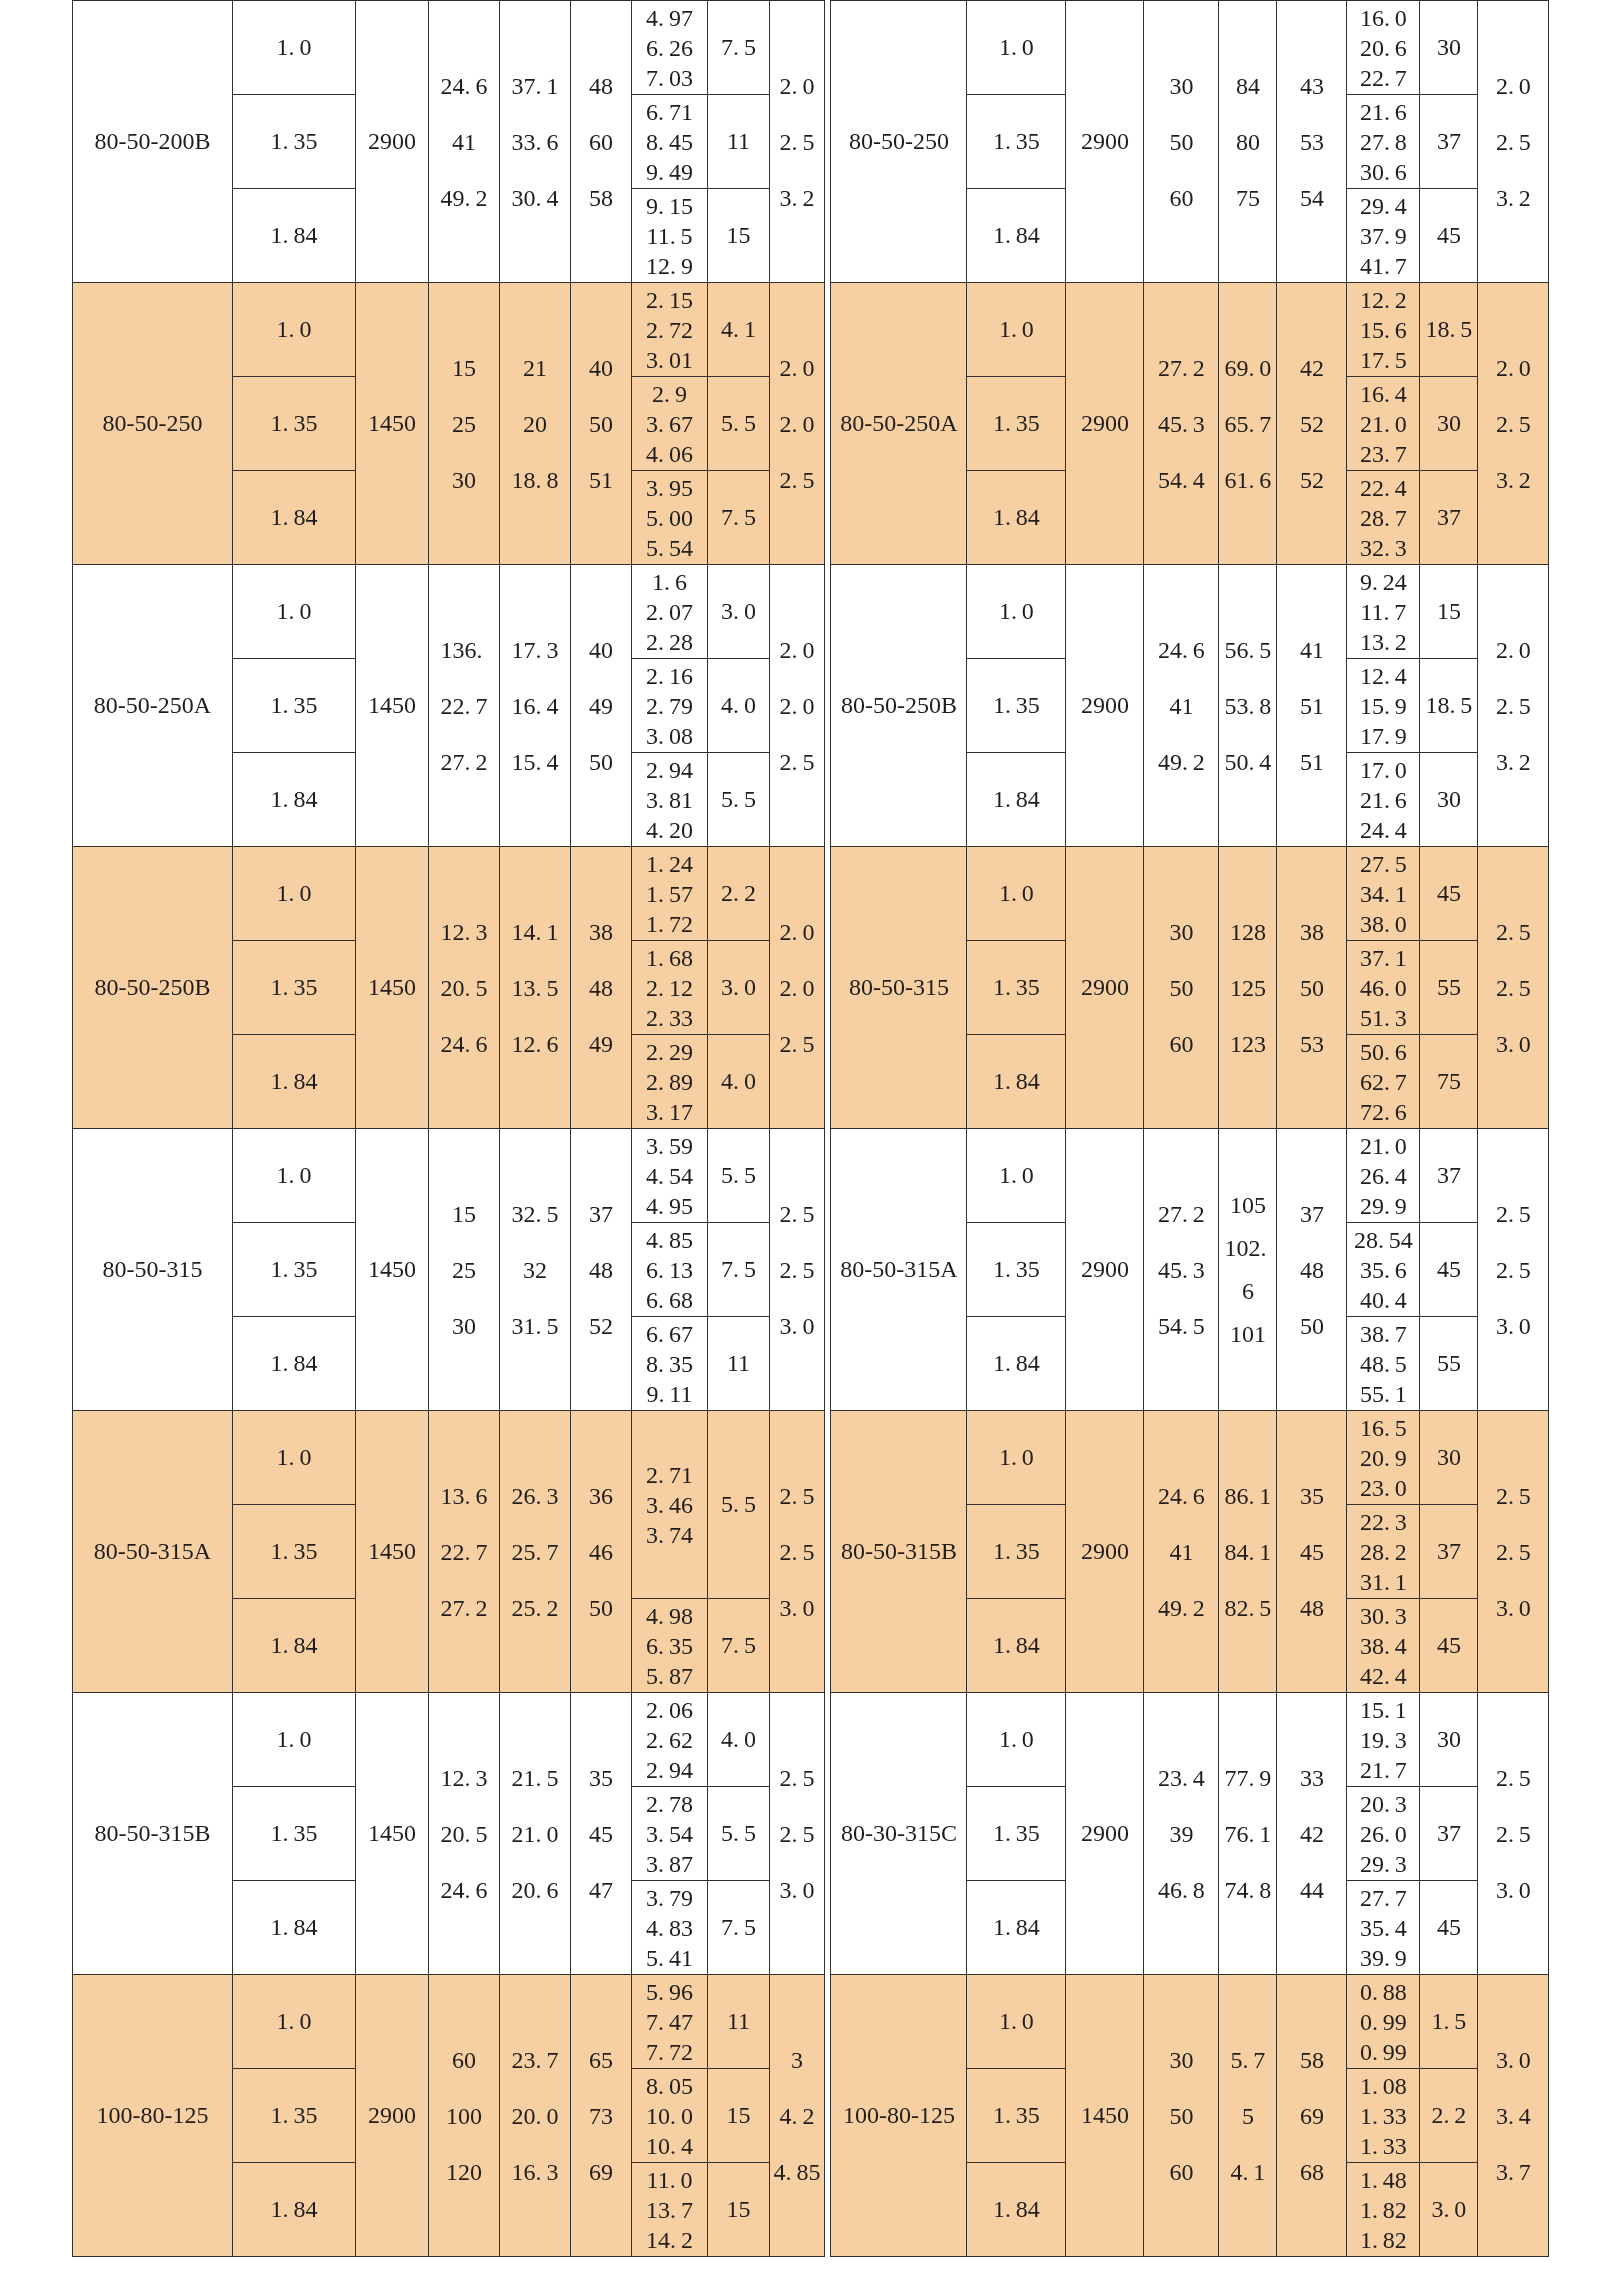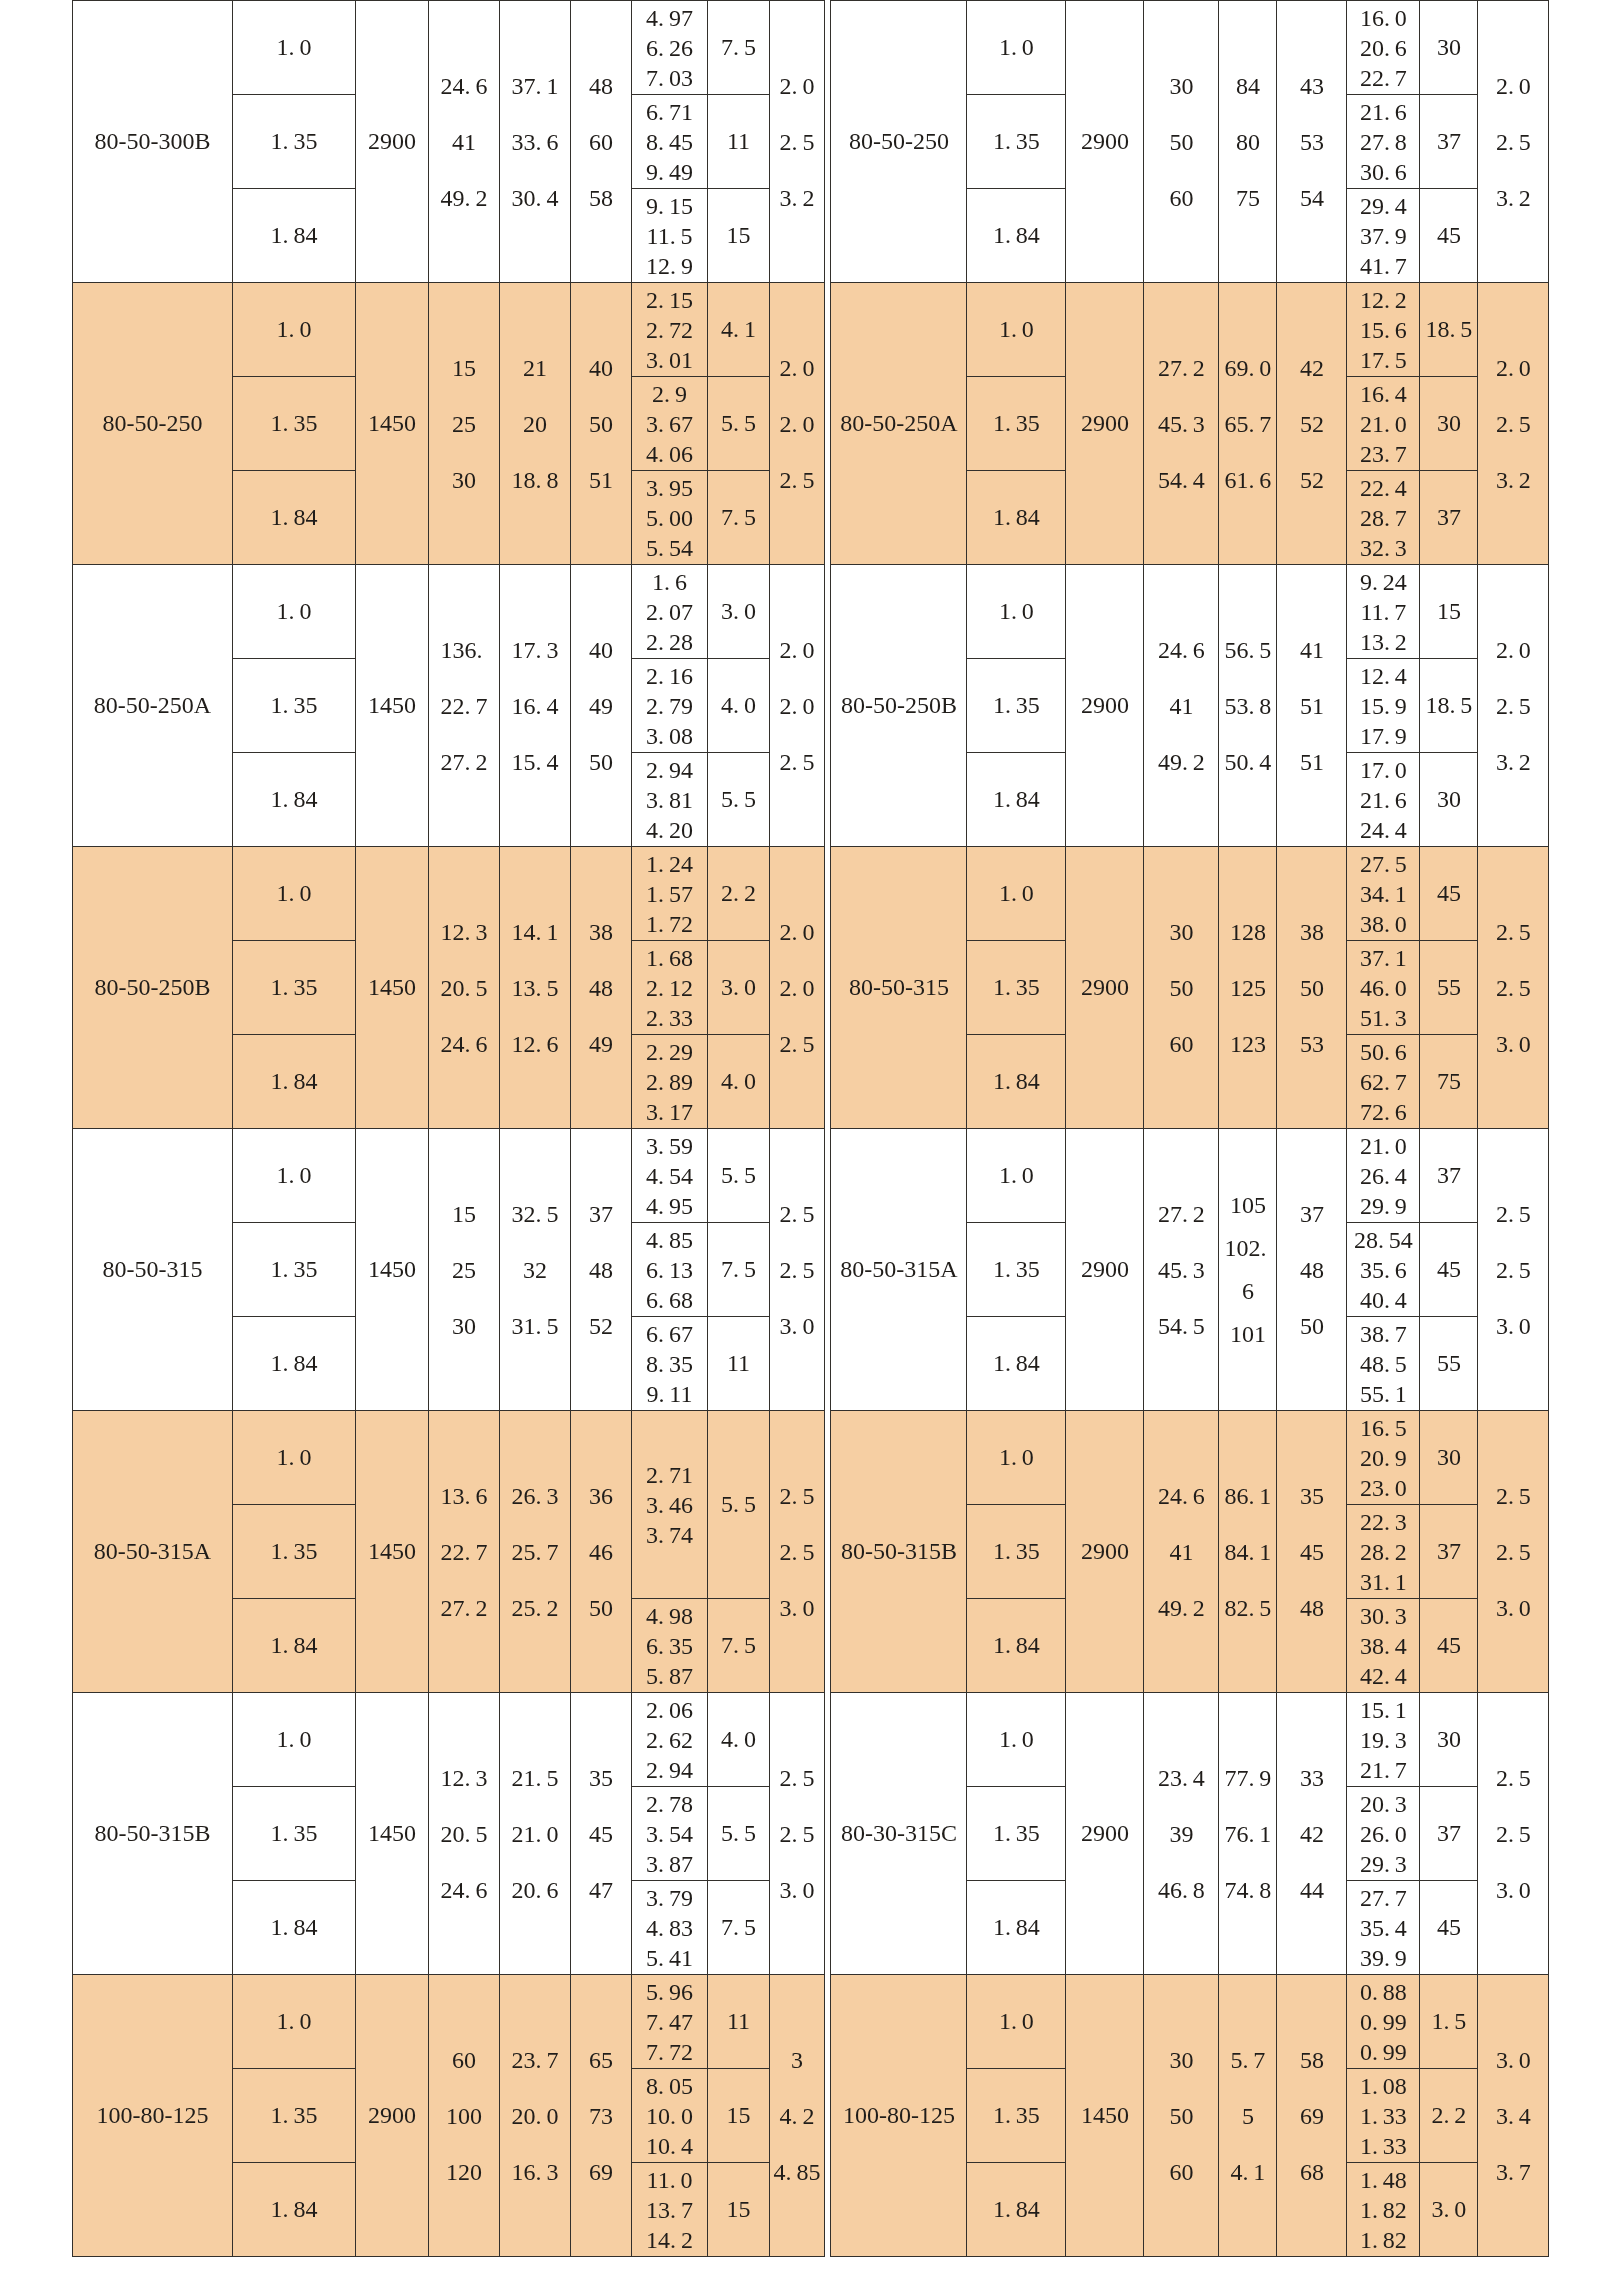--- a/index.html
+++ b/index.html
@@ -29,21 +29,21 @@
           <col style="width: 73px;">
           <col style="width: 71px;">
           <col style="width: 71px;">
           <col style="width: 61px;">
           <col style="width: 76px;">
           <col style="width: 62px;">
           <col style="width: 55px;">
         </colgroup>
         <tbody>
           <tr>
-            <td rowspan="3" class="model">80-50-300B</td>
+            <td rowspan="3" class="model">80-50-200B</td>
             <td class="ratio">1. 0</td>
             <td rowspan="3" class="speed">2900</td>
             <td rowspan="3" class="spread">24. 6<br>41<br>49. 2</td>
             <td rowspan="3" class="spread">37. 1<br>33. 6<br>30. 4</td>
             <td rowspan="3" class="spread">48<br>60<br>58</td>
             <td class="power">4. 97<br>6. 26<br>7. 03</td>
             <td class="motor">7. 5</td>
             <td rowspan="3" class="spread">2. 0<br>2. 5<br>3. 2</td>
           </tr>
           <tr>

